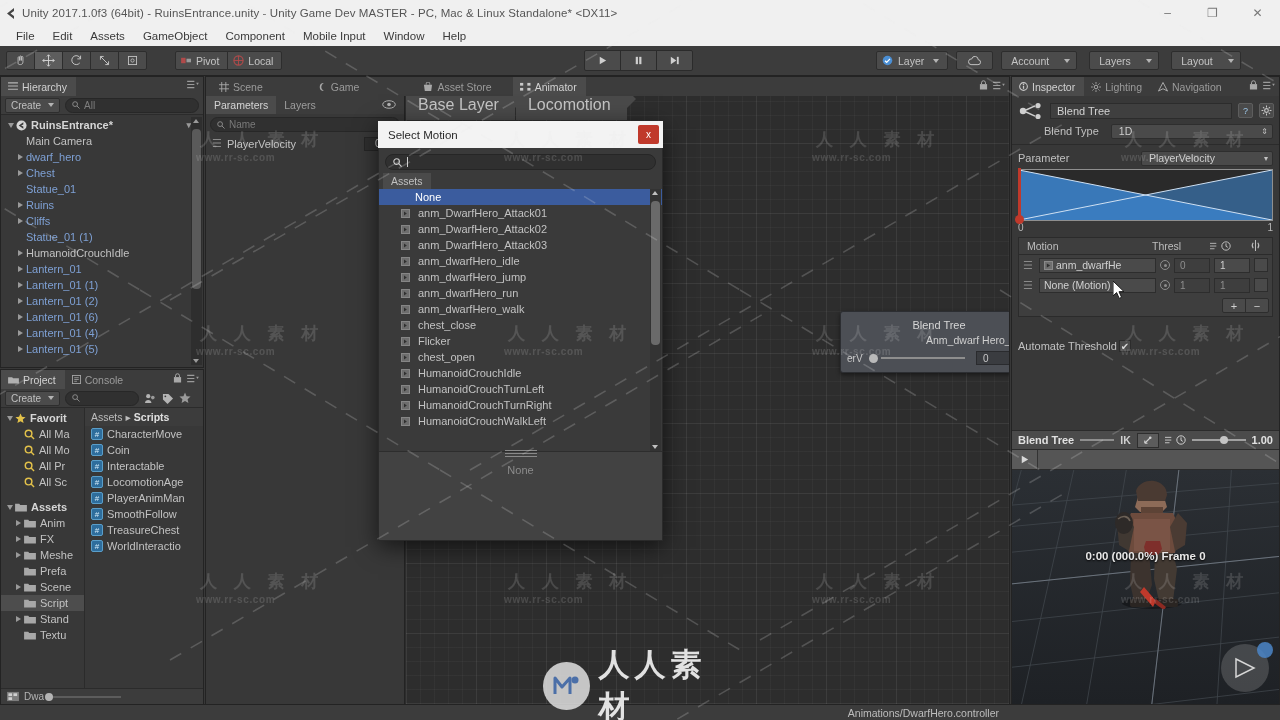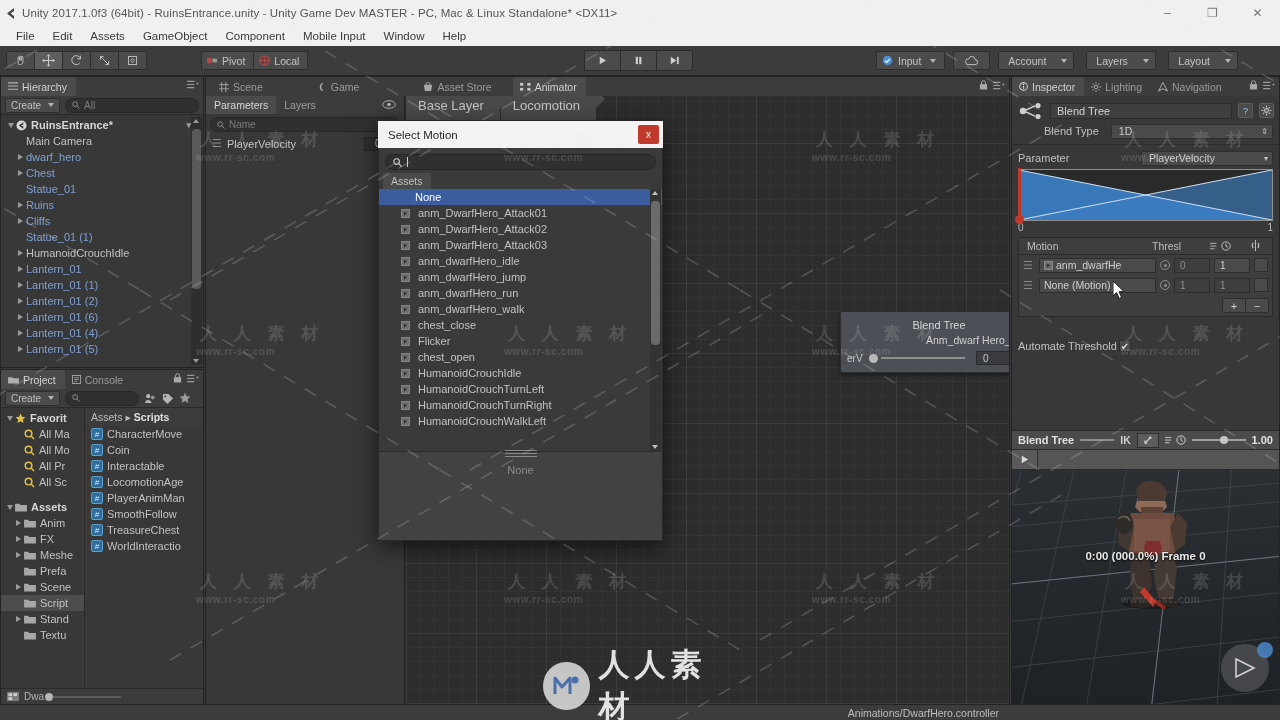--- a/index.html
+++ b/index.html
@@ -120,21 +120,21 @@
                font-size:10px; color:#c8c8c8; display:flex; align-items:center; justify-content:center; }
 
   .anim-right { position:absolute; left:200px; right:0; top:0; bottom:0; overflow:hidden;
                 background:
                   repeating-linear-gradient(0deg, rgba(255,255,255,.030) 0 1px, transparent 1px 14px),
                   repeating-linear-gradient(90deg, rgba(255,255,255,.030) 0 1px, transparent 1px 14px),
                   repeating-linear-gradient(0deg, rgba(255,255,255,.045) 0 1px, transparent 1px 70px),
                   repeating-linear-gradient(90deg, rgba(255,255,255,.045) 0 1px, transparent 1px 70px),
                   #2d2d2d; }
   .breadcrumb-bar { position:absolute; left:0; top:0; height:18px; display:flex; align-items:center; }
-  .bc { height:30px; display:flex; align-items:center; padding:0 16px 0 12px; font-size:13px;
+  .bc { height:30px; display:flex; align-items:center; padding:0 16px 0 12px; font-size:16px;
         color:#c4c4c4; background:#4a4a4a; position:relative; margin-right:1px; }
   .bc:after { content:""; position:absolute; right:-9px; top:0; width:0; height:0;
               border-top:9px solid transparent; border-bottom:9px solid transparent; border-left:9px solid #4a4a4a; }
 
   .node { position:absolute; background:#4c4f55; border:1px solid #2c2e32; border-radius:3px;
           box-shadow:0 2px 4px rgba(0,0,0,.45); }
   .node-title { text-align:center; font-size:11px; color:#d6d6d6; padding:7px 10px 3px; }
   .node-sub { text-align:right; font-size:10.5px; color:#cfcfcf; padding:0 10px 5px; }
   .node-slider { display:flex; align-items:center; gap:5px; padding:0 6px 7px; }
   .nsl-track { flex:1; height:2px; background:#8e8e8e; margin-right:6px; }
@@ -300,21 +300,21 @@
             <path d="M3 3h4M3 3v4M13 13H9M13 13V9M3 3l10 10" stroke="#c4c4c4" stroke-width="1.2" fill="none"></path>
           </svg>
       </div>
       <div class="tbtn last">
         <svg width="13" height="13" viewBox="0 0 16 16">
             <rect x="3" y="3" width="10" height="10" fill="none" stroke="#c4c4c4" stroke-width="1.1"></rect>
             <circle cx="8" cy="8" r="2" fill="none" stroke="#c4c4c4" stroke-width="1"></circle>
           </svg>
       </div>
     </div>
-    <div class="tgrp" style="margin-left:54px">
+    <div class="tgrp" style="margin-left:28px">
       <div class="pivbtn" style="border-radius:2px 0 0 2px; margin-left:0">
         <svg width="11" height="9" viewBox="0 0 12 10">
             <rect x="0" y="2" width="5" height="6" fill="#b04a4a"></rect>
             <rect x="6" y="3" width="5" height="4" fill="#9a9a9a"></rect>
           </svg>
         <span>Pivot</span>
       </div>
       <div class="pivbtn" style="border-radius:0 2px 2px 0">
         <svg width="11" height="11" viewBox="0 0 12 12">
             <circle cx="6" cy="6" r="5" fill="none" stroke="#b04a4a" stroke-width="1.3"></circle>
@@ -341,21 +341,21 @@
             <rect x="8.6" y="2" width="2" height="8" fill="#cfcfcf"></rect>
           </svg>
       </div>
     </div>
     <div class="tgrp" style="position:absolute; left:876px; gap:8px">
       <div class="pivbtn" style="border-radius:2px; margin-left:0; gap:5px">
         <svg width="11" height="11" viewBox="0 0 12 12">
             <circle cx="6" cy="6" r="5.2" fill="#4b8fd4"></circle>
             <path d="M3.3 6.2l1.8 1.8 3.6-3.8" stroke="#fff" stroke-width="1.4" fill="none"></path>
           </svg>
-        <span>Input</span>
+        <span>Layer</span>
         <span class="dd-arrow"></span>
       </div>
       <div class="pivbtn" style="border-radius:2px; margin-left:0; padding:0 10px">
         <svg width="15" height="10" viewBox="0 0 16 11">
             <path d="M4.2 9.5h7.6a2.7 2.7 0 00.3-5.4A3.6 3.6 0 005 3.2 2.9 2.9 0 004.2 9.5z" fill="none" stroke="#c2c2c2" stroke-width="1.1"></path>
           </svg>
       </div>
       <div class="pivbtn" style="border-radius:2px; margin-left:0; padding:0 6px 0 9px; min-width:76px">
         <span>Account</span>
         <span class="dd-arrow" style="margin-left:auto"></span>

